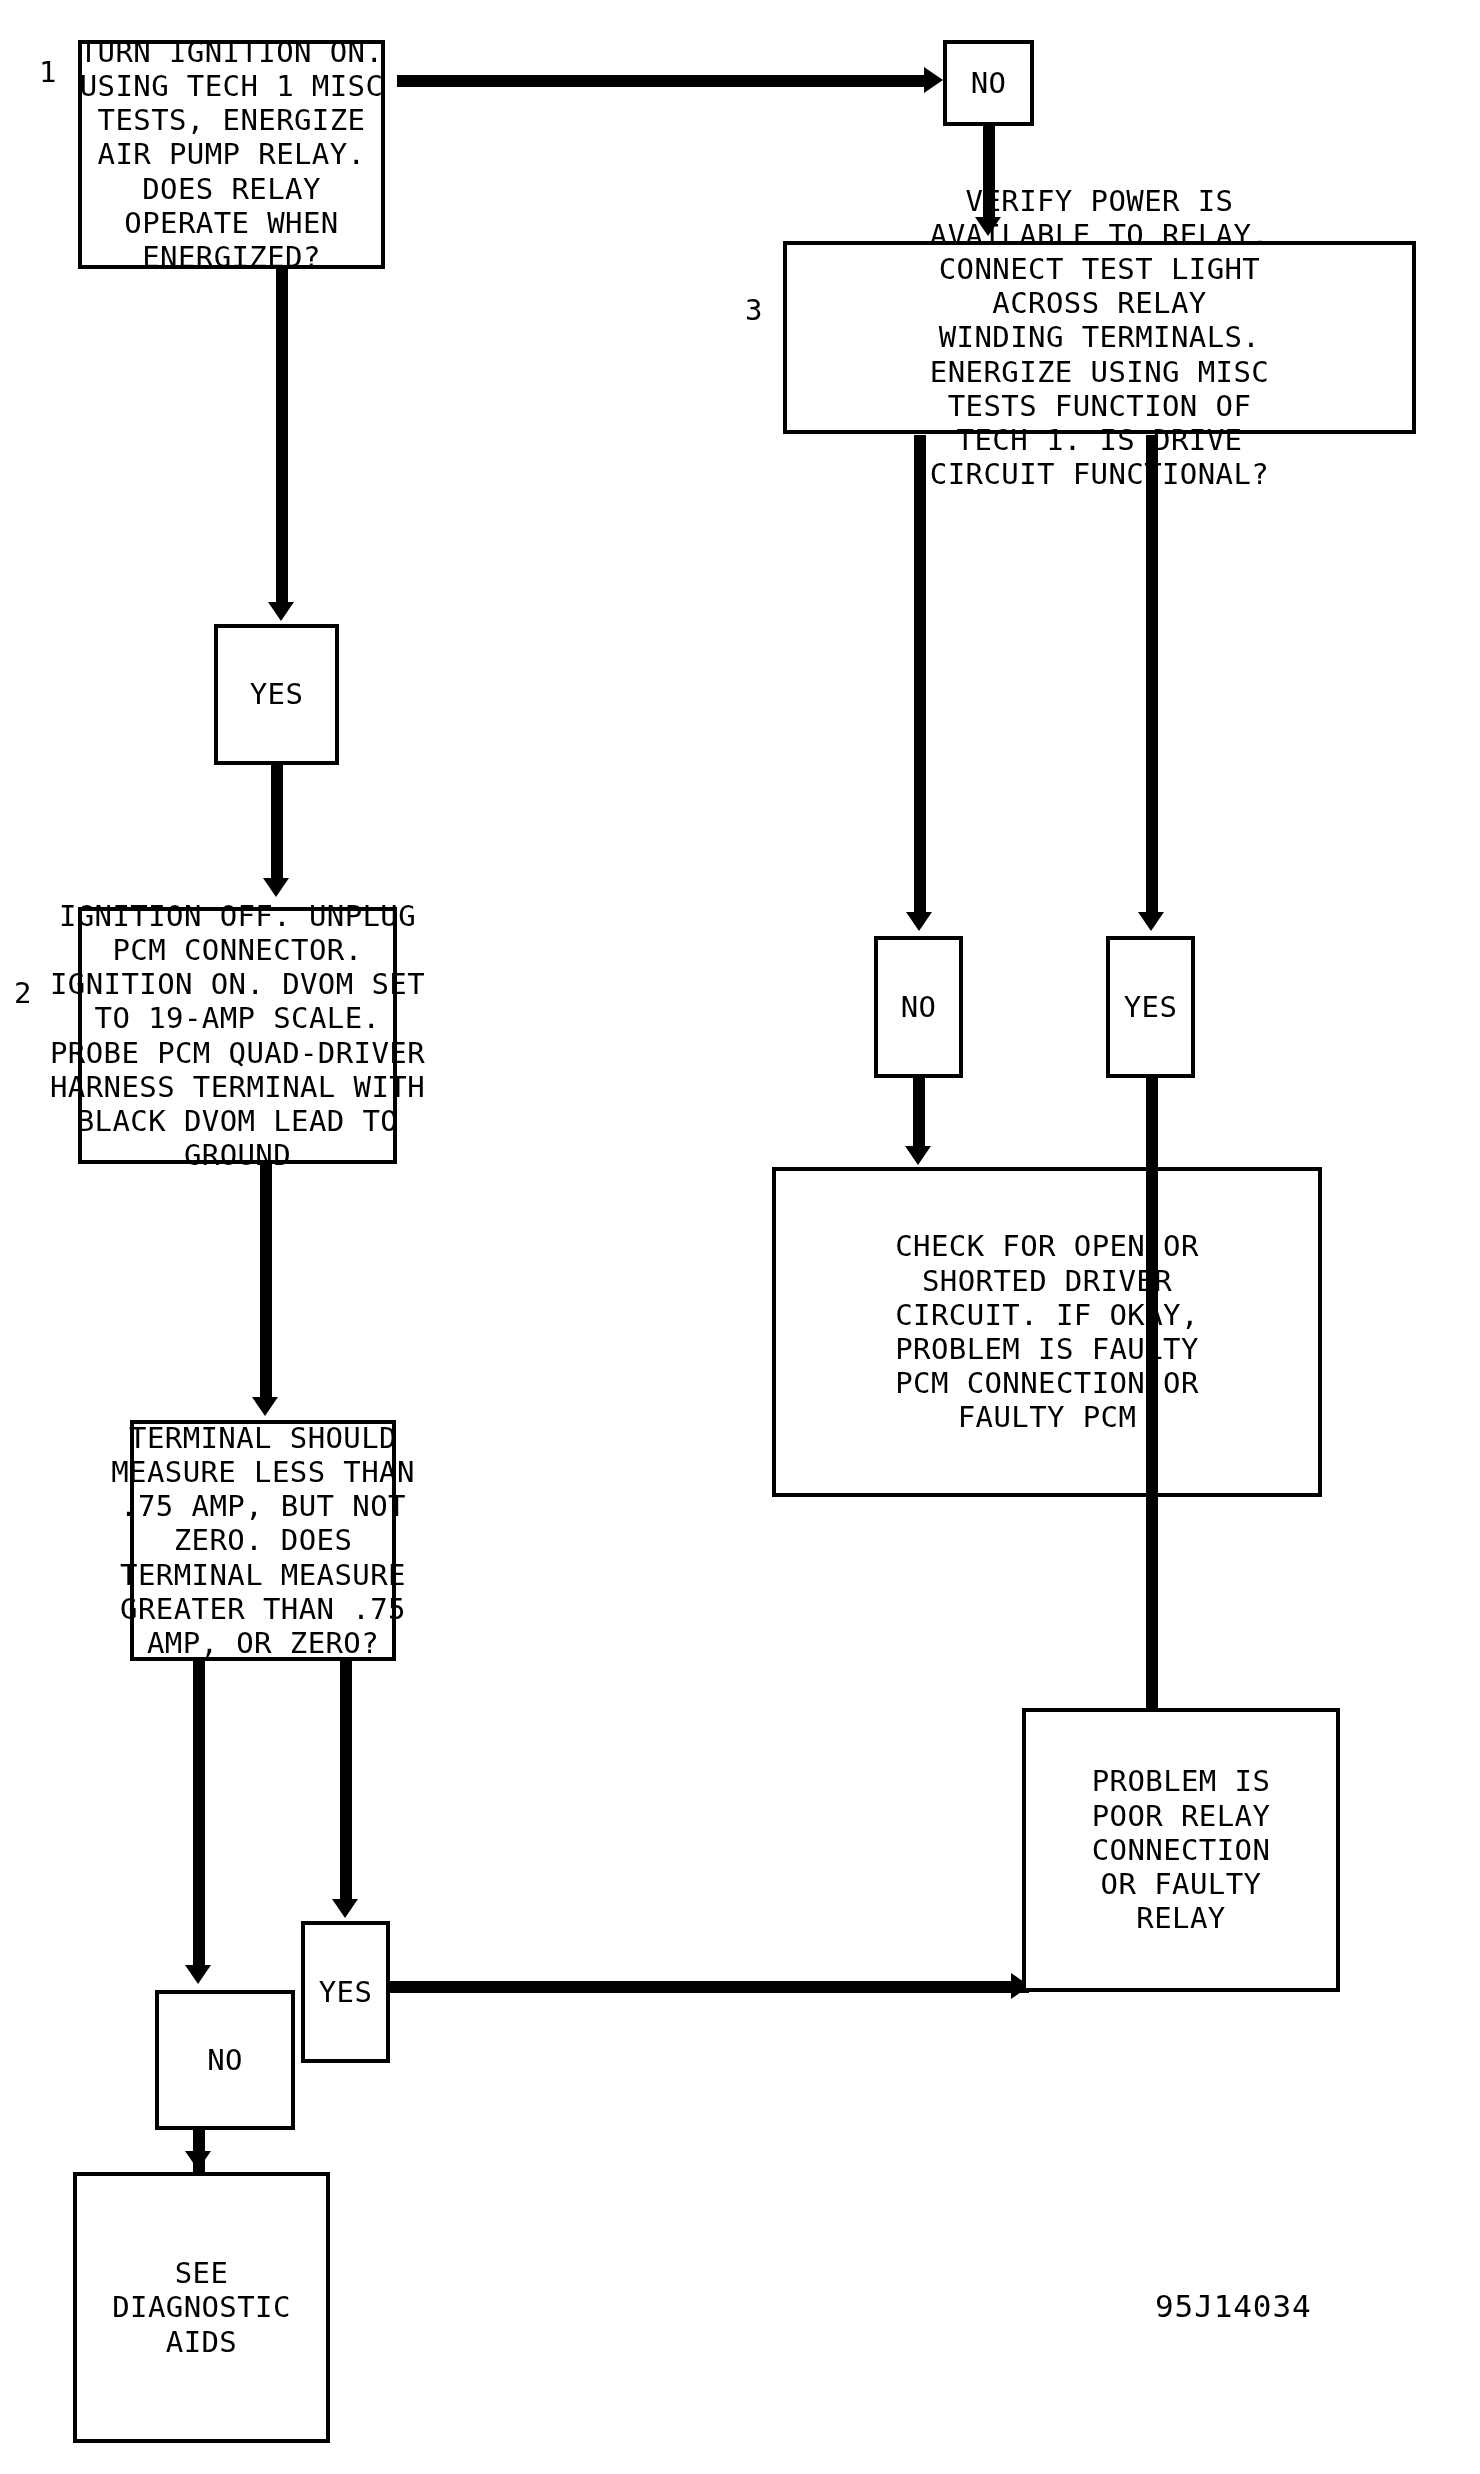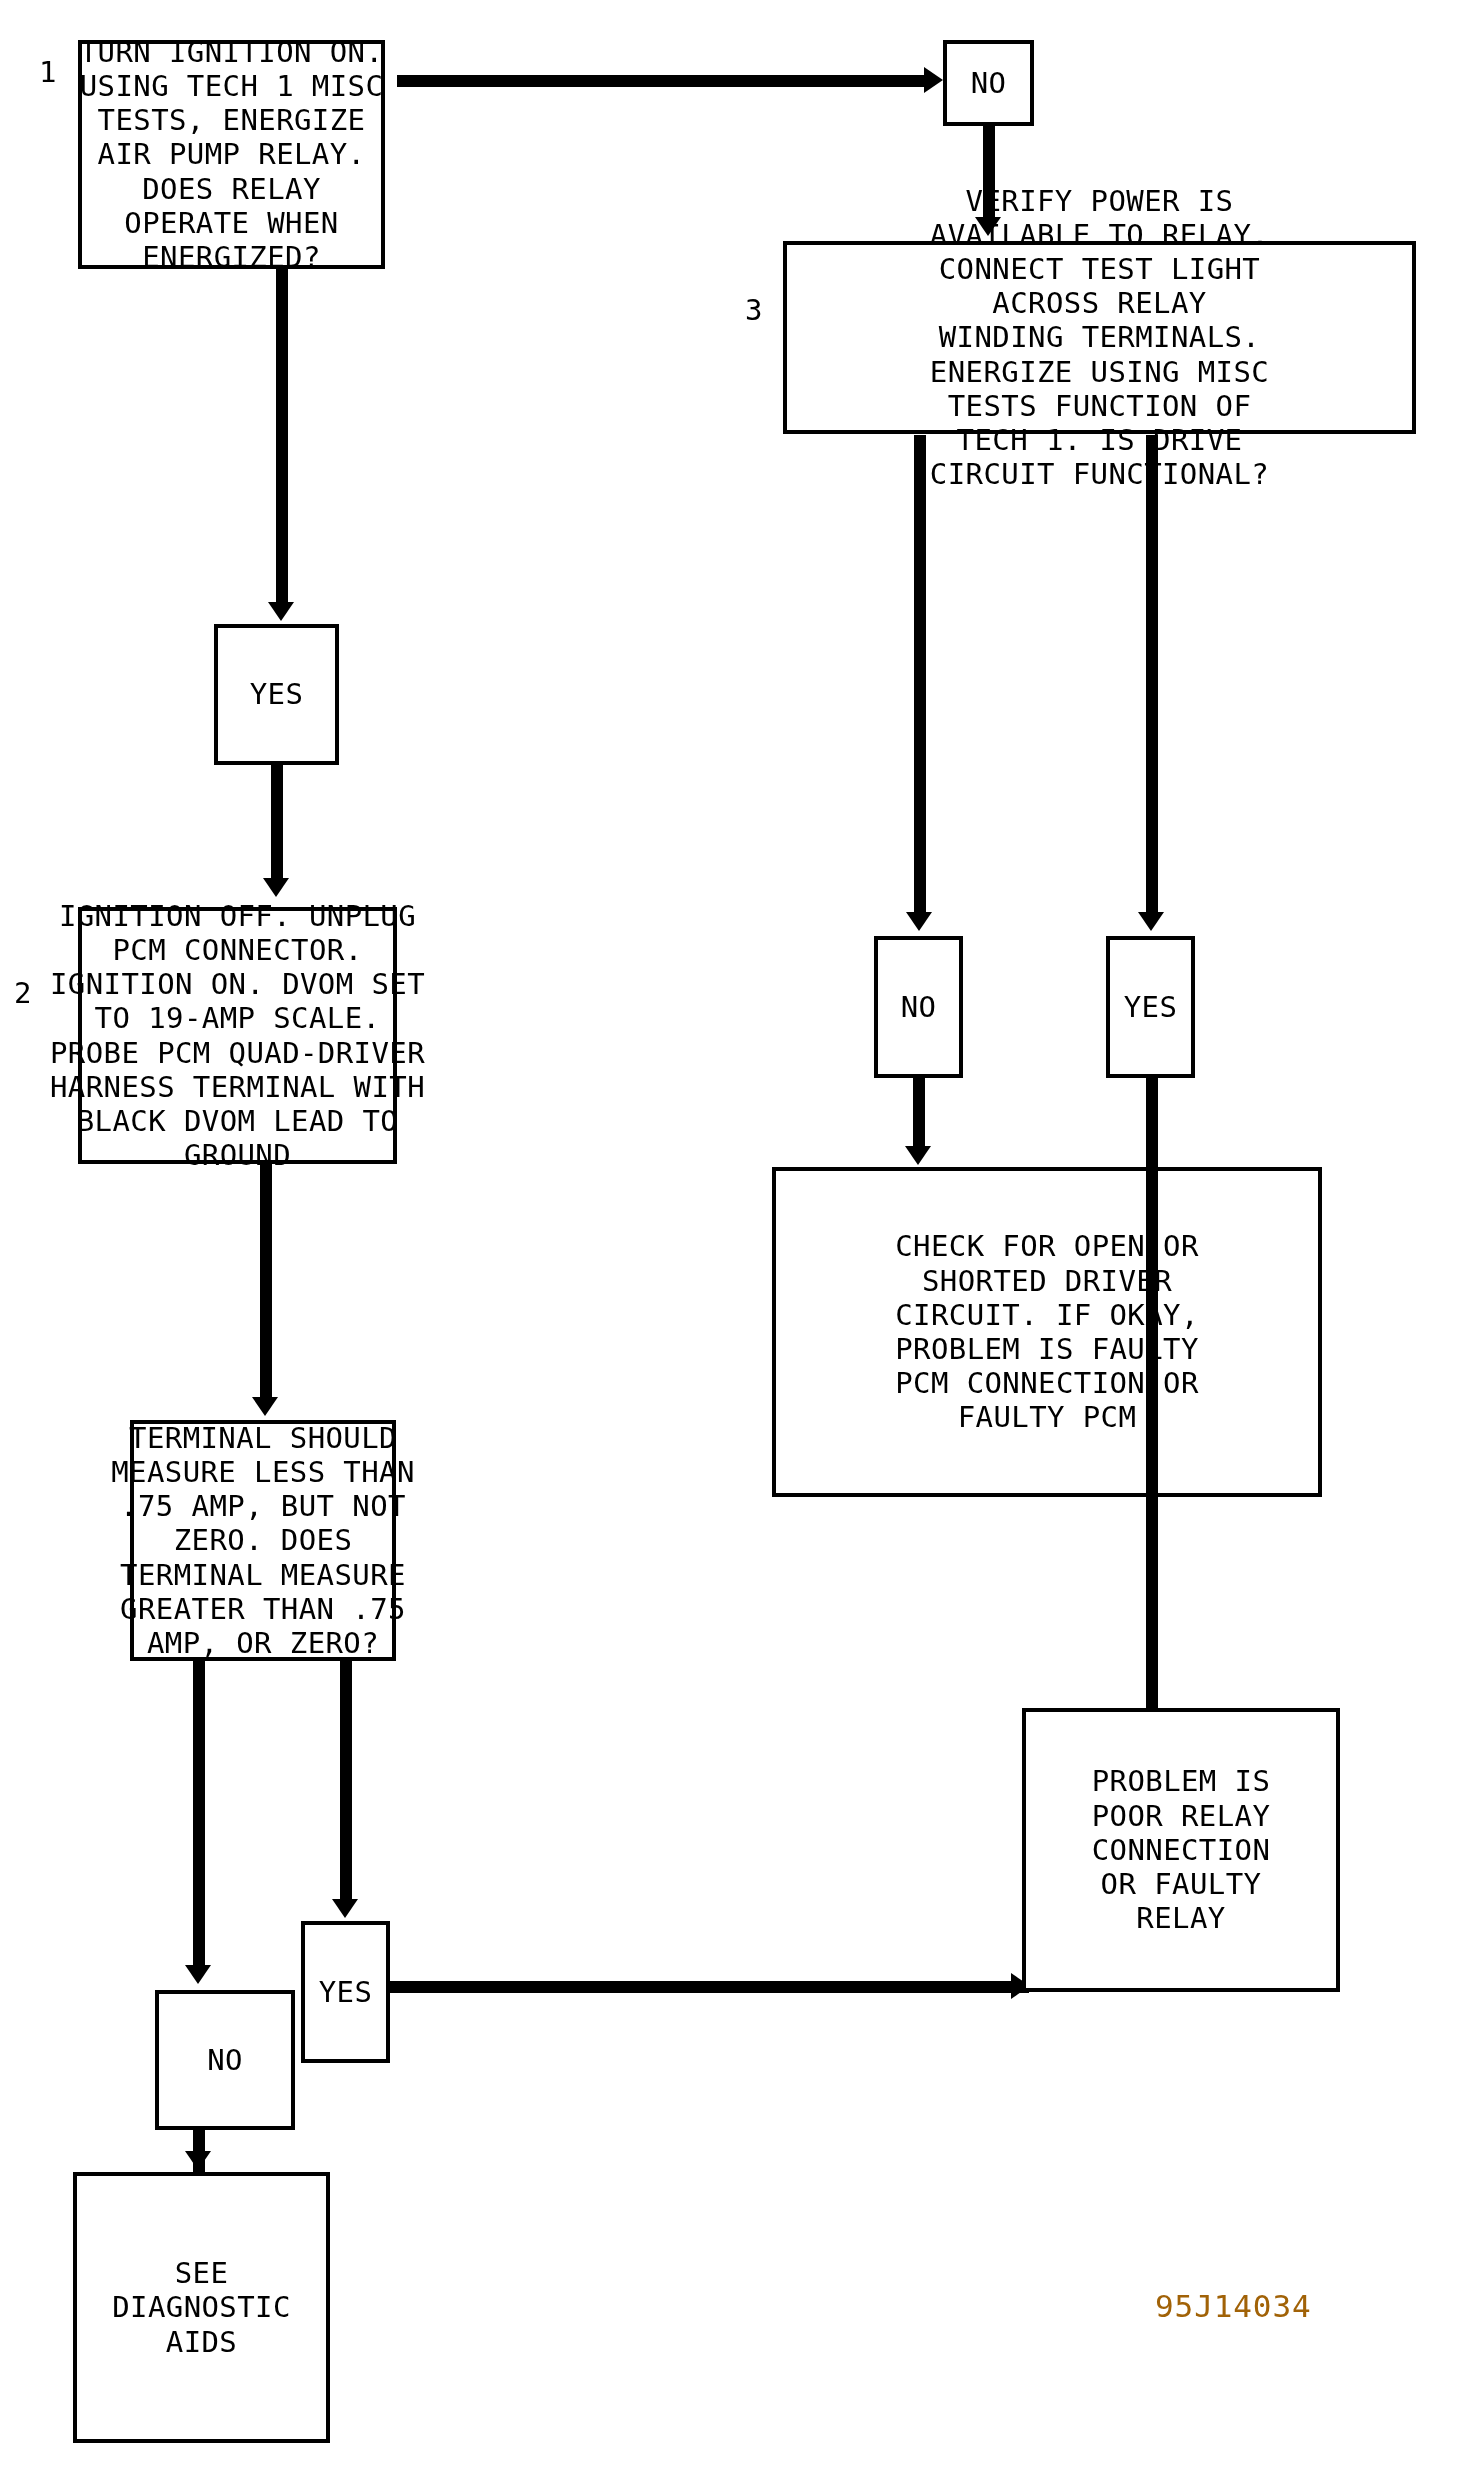--- a/index.html
+++ b/index.html
@@ -49,21 +49,21 @@
     position: absolute;
     font-size: 29px;
     color: #000000;
     white-space: pre;
   }
 
   
   .codetag {
     position: absolute;
     font-size: 31px;
-    color: #a16207;
+    color: #000000;
     letter-spacing: 0.9px;
     white-space: pre;
   }
 
   
   .vline {
     position: absolute;
     background: #000000;
     width: 11.5px;
   }

